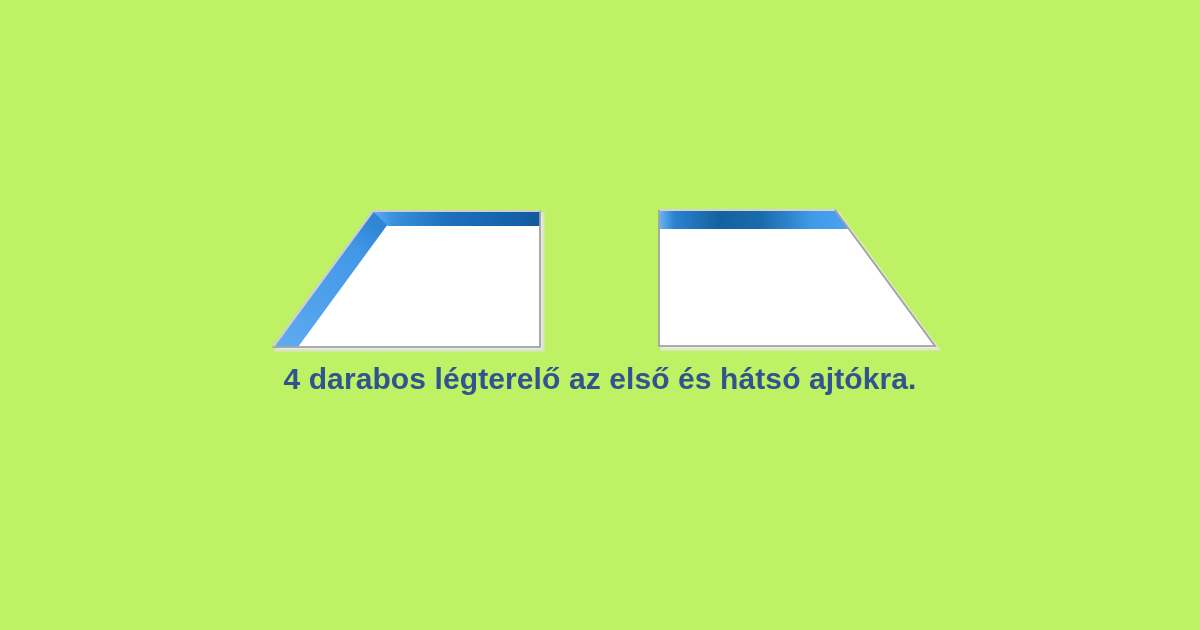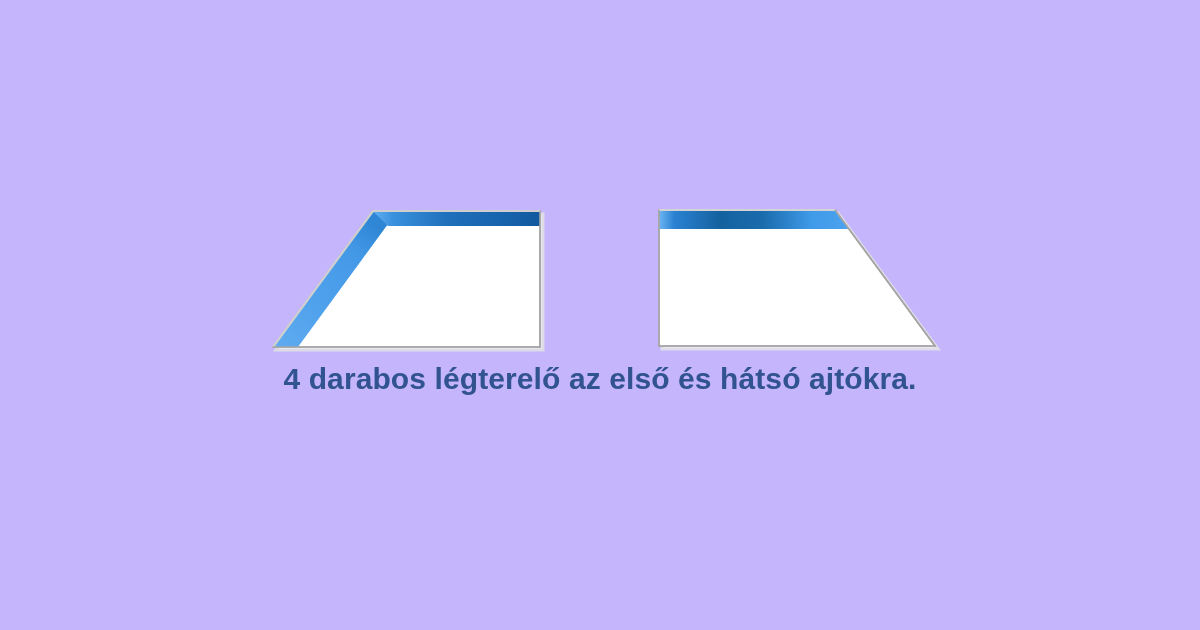--- a/index.html
+++ b/index.html
@@ -10,21 +10,21 @@
     width: 1200px;
     height: 630px;
     background: #ffffff;
     font-family: "Liberation Sans", sans-serif;
     overflow: hidden;
   }
   #stage {
     position: relative;
     width: 1200px;
     height: 630px;
-    background: #c4b5fd;
+    background: #bef264;
   }
   #diagram {
     position: absolute;
     left: 0;
     top: 0;
     width: 1200px;
     height: 630px;
   }
   .caption {
     position: absolute;

